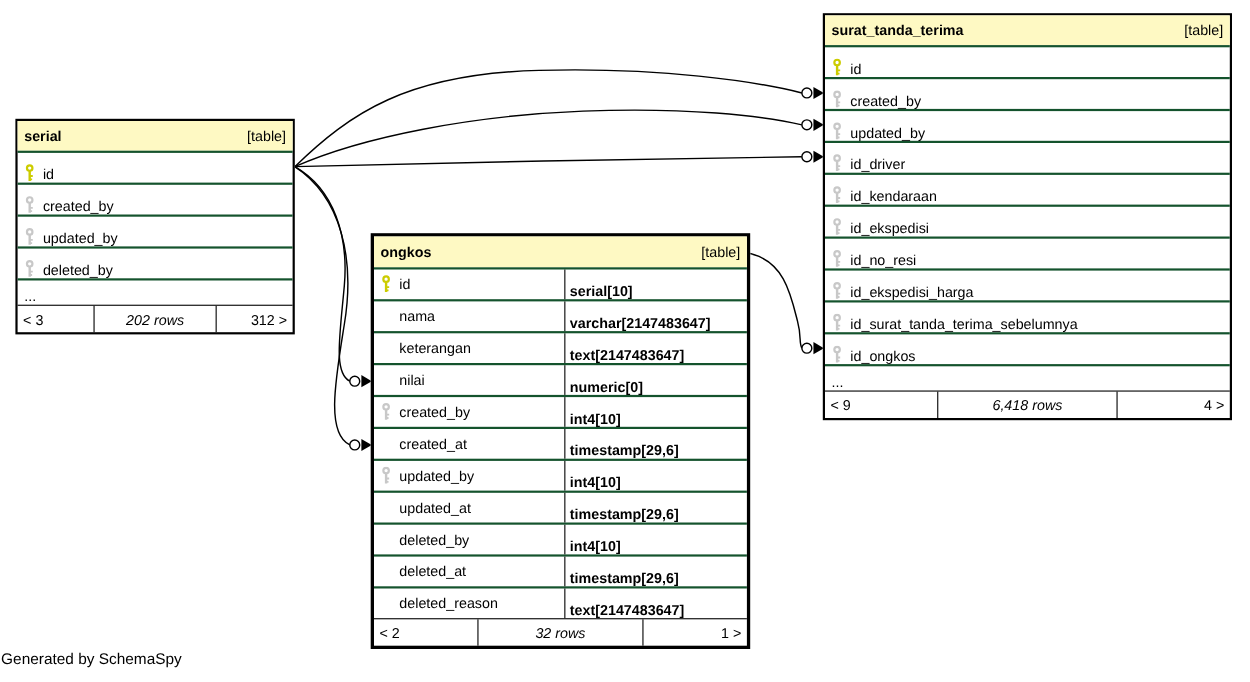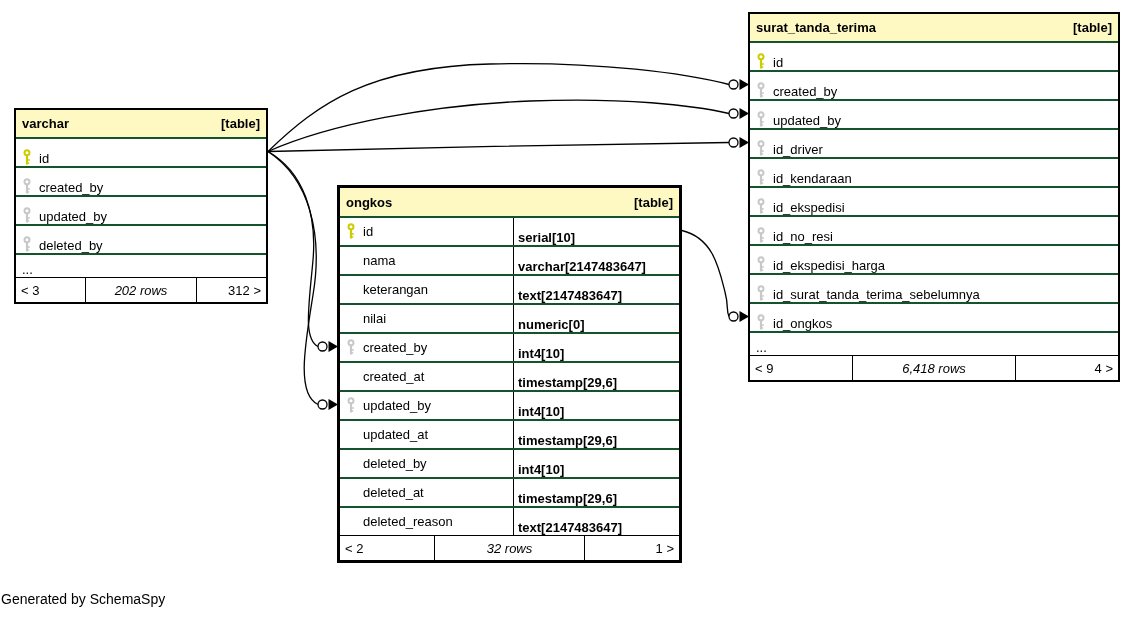--- a/index.html
+++ b/index.html
@@ -6,29 +6,29 @@
   .canvas {
     position:relative; width:1136px; height:620px; background:#ffffff;
     font-family:"Liberation Sans", sans-serif; color:#000; overflow:hidden;
   }
   svg.connectors { position:absolute; left:0; top:0; width:1136px; height:620px; }
 
   .dbtable {
     position:absolute; background:#fff; border:2px solid #000;
     box-sizing:border-box; font-size:13px;
   }
-  .dbtable.focus { border-width:3px; }
+  .dbtable.focus { border-width:3px;margin-top:27px; }
 
   .thead {
     display:flex; justify-content:space-between; align-items:center;
     background:#fef9c3; padding:0 6px; height:27px; box-sizing:border-box;
   }
   .dbtable.focus .thead { height:28px; }
   .tname { font-weight:bold; }
-  .ttype { font-weight:bold; }
+  .ttype { font-weight:normal; }
 
   .trow {
     display:flex; align-items:flex-end; height:29px; box-sizing:border-box;
     border-top:2px solid #14532d; padding:0 6px;
   }
   .trow.twocol { padding:0; }
   .cell-name {
     flex:0 0 174px; display:flex; align-items:center; height:100%;
     padding:0 6px; border-right:1px solid #000; box-sizing:border-box;
   }
@@ -100,21 +100,21 @@
       </g>
       <g>
         <circle cx="322.5" cy="404.5" r="4.5" fill="#fff" stroke="#000" stroke-width="1.3"></circle>
         <path d="M328.5,399 L338,404.5 L328.5,410 Z" fill="#000"></path>
       </g>
     </g>
   </svg>
 
   <div class="dbtable" style="left:14px; top:108px; width:254px;">
     <div class="thead">
-      <span class="tname">varchar</span>
+      <span class="tname">serial</span>
       <span class="ttype">[table]</span>
     </div>
     <div class="trow">
       <svg class="keyicon pk">
           <use href="#keyglyph"></use>
         </svg>
       <span>id</span>
     </div>
     <div class="trow">
       <svg class="keyicon fk">

